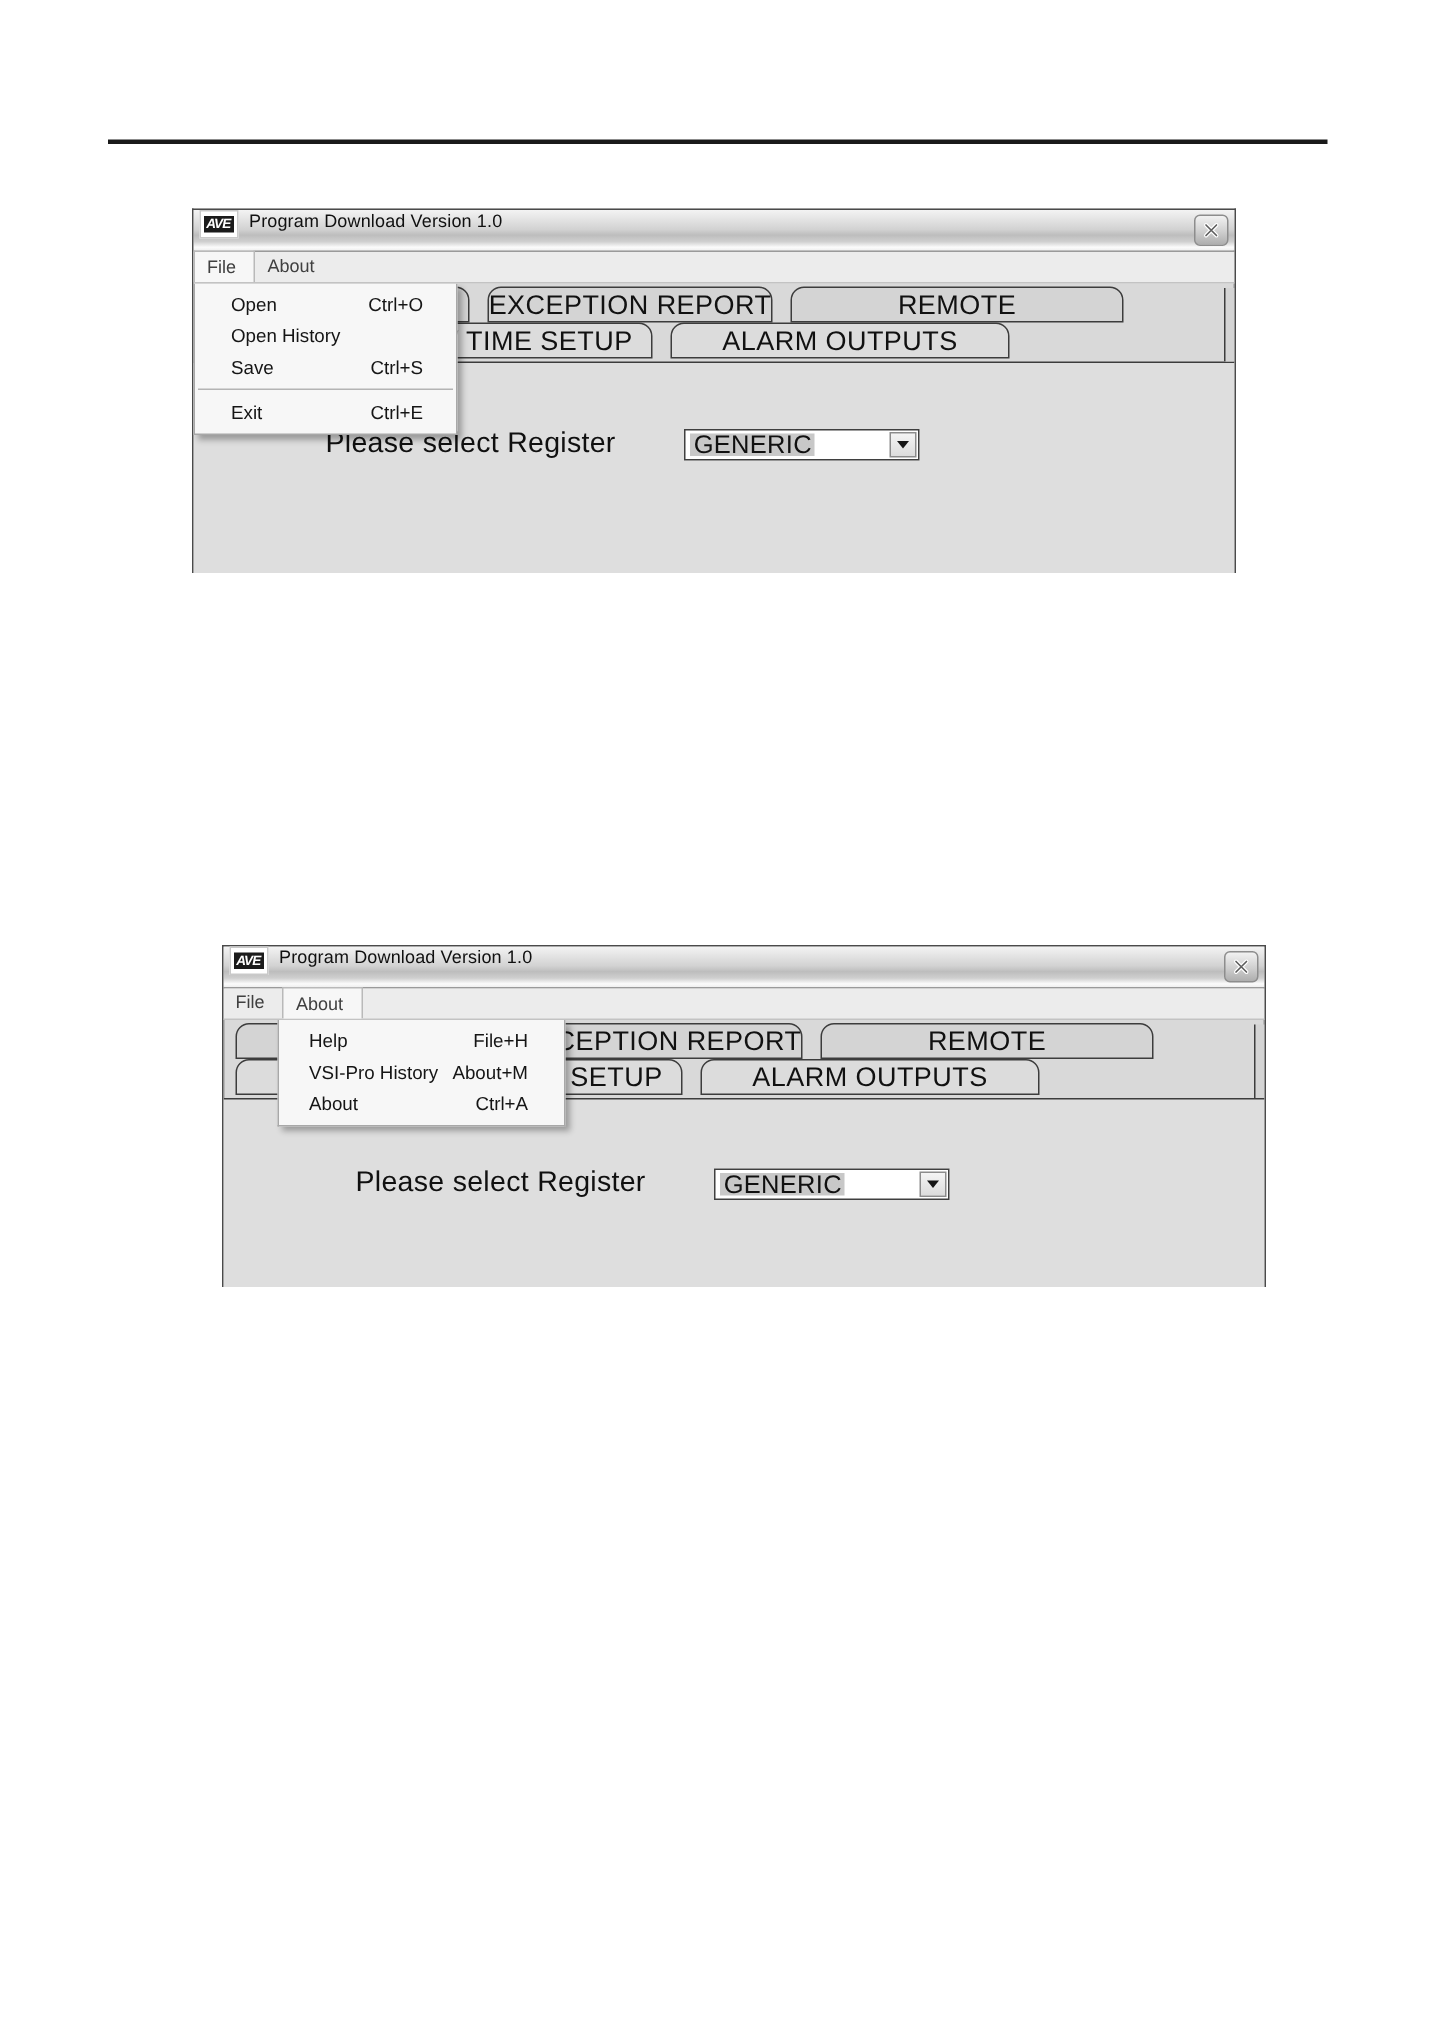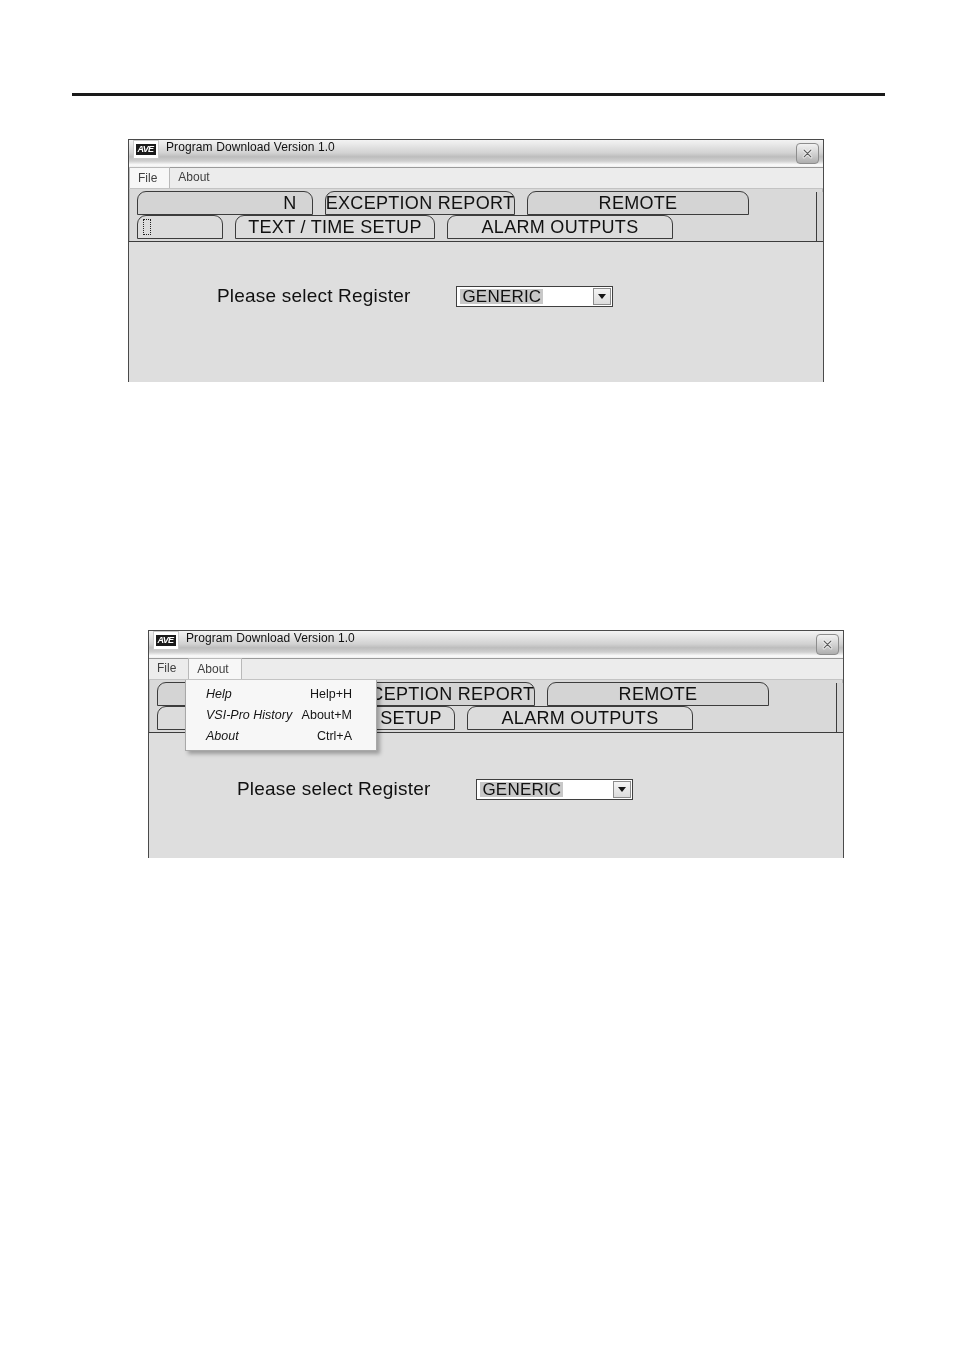--- a/index.html
+++ b/index.html
@@ -121,21 +121,21 @@
   }
   .menu-row .label{ padding-left:24px; }
   .menu-row .accel{ margin-left:auto; padding-right:22px; }
   .menu-sep{
     height:1px; background:#b4b4b4;
     margin:4px 2px 4px 2px;
   }
 
   #file-dropdown{ left:0px; top:49px; width:176px; }
   #about-dropdown{ left:36px; top:49px; width:192px; }
-  #about-dropdown .menu-row .label{ padding-left:20px;font-style:italic; }
+  #about-dropdown .menu-row .label{ padding-left:20px; }
   #about-dropdown .menu-row .accel{ padding-right:24px; }
 
   
   .tabstrip{
     position:relative;
     height:52px;
     padding-top:3px;
     z-index:5;
   }
   .tab{
@@ -274,20 +274,39 @@
       <div class="register-label">Please select Register</div>
       <div class="combo">
         <span class="combo-value">GENERIC</span>
         <span class="combo-arrow">
             <i></i>
           </span>
       </div>
     </div>
   </div>
 
+  <div class="dropdown" id="file-dropdown">
+    <div class="menu-row">
+      <span class="label">Open</span>
+      <span class="accel">Ctrl+O</span>
+    </div>
+    <div class="menu-row">
+      <span class="label">Open History</span>
+      <span class="accel"></span>
+    </div>
+    <div class="menu-row">
+      <span class="label">Save</span>
+      <span class="accel">Ctrl+S</span>
+    </div>
+    <div class="menu-sep"></div>
+    <div class="menu-row">
+      <span class="label">Exit</span>
+      <span class="accel">Ctrl+E</span>
+    </div>
+  </div>
 </div>
 
 <div class="window win2">
 
   <div class="titlebar">
     <div class="win-logo">
       <span>AVE</span>
     </div>
     <div class="win-title">Program Download Version 1.0</div>
     <div class="win-close">
@@ -334,21 +353,21 @@
         <span class="combo-arrow">
             <i></i>
           </span>
       </div>
     </div>
   </div>
 
   <div class="dropdown" id="about-dropdown">
     <div class="menu-row">
       <span class="label">Help</span>
-      <span class="accel">Help+H</span>
+      <span class="accel">File+H</span>
     </div>
     <div class="menu-row">
       <span class="label">VSI-Pro History</span>
       <span class="accel">About+M</span>
     </div>
     <div class="menu-row">
       <span class="label">About</span>
       <span class="accel">Ctrl+A</span>
     </div>
   </div>

